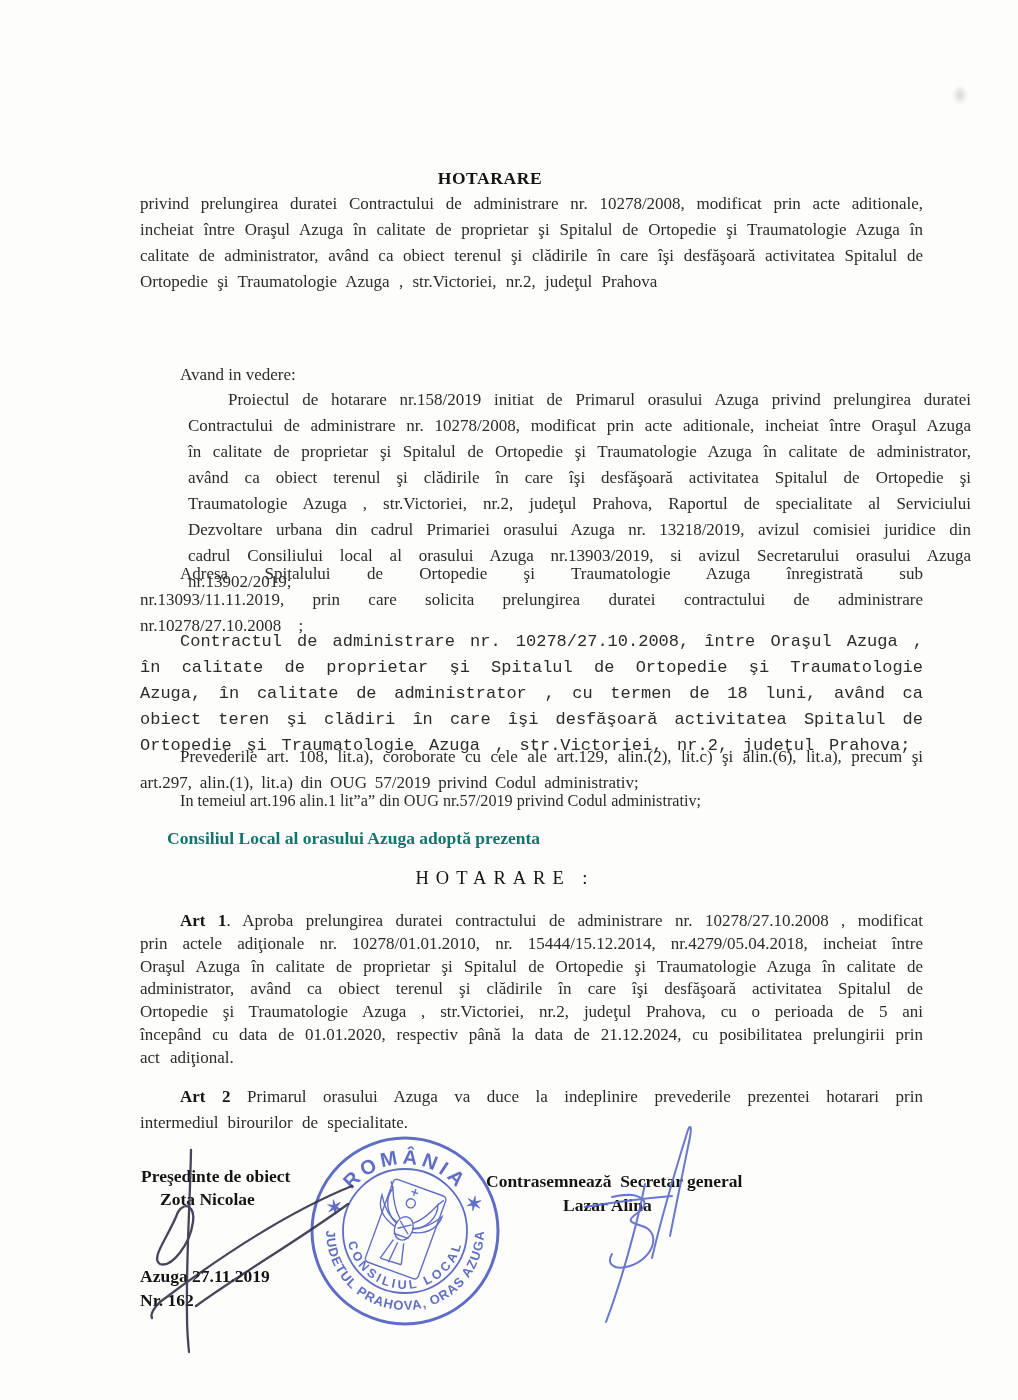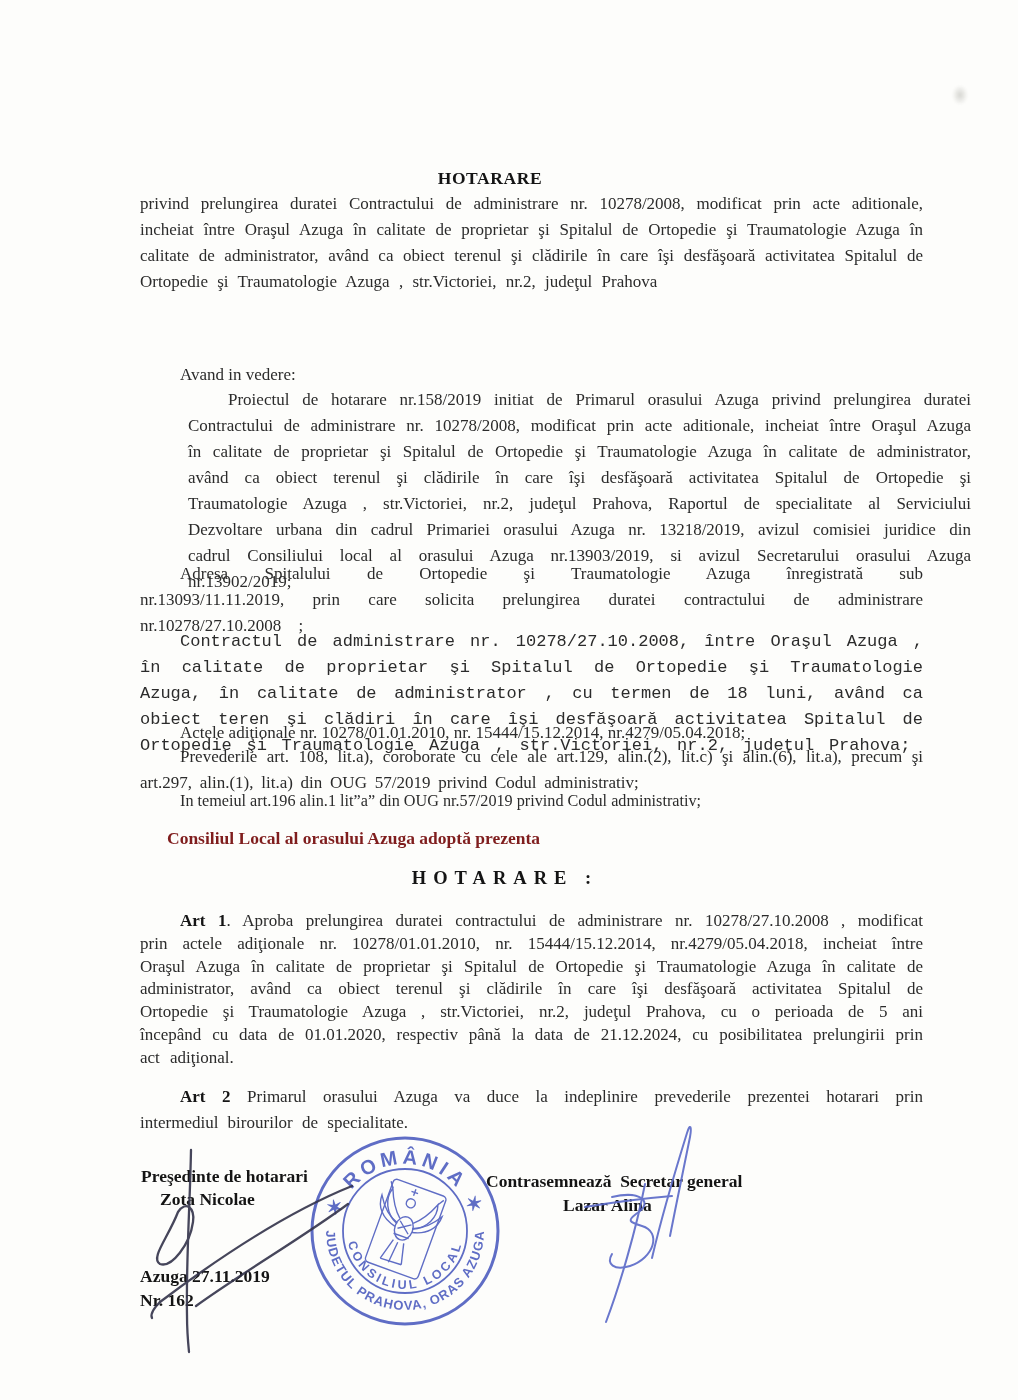--- a/index.html
+++ b/index.html
@@ -24,23 +24,23 @@
   .ws35{word-spacing:3.5px;}
   .wide{word-spacing:13px;}
   .subject{top:191px;}
   .avand{left:140px;top:365px;font-size:17px;text-indent:40px;width:400px;}
   .p-project{top:387px;margin-left:48px;}
   .p-hospital{top:561px;}
   .p-contract{top:629px;font-family:Liberation Mono, monospace;}
   .p-amend{top:720px;}
   .p-prev{top:744px;}
   .p-basis{top:788px;font-size:16.2px;}
-  .adopt{left:167px;top:828px;font-weight:bold;font-size:17.5px;color:#7f1d1d;}
+  .adopt{left:167px;top:828px;font-weight:bold;font-size:17.5px;color:#0f766e;}
   .decision{left:140px;top:868px;width:730px;text-align:center;
-            font-weight:bold;font-size:18.5px;letter-spacing:7px;color:#141414;}
+            font-weight:normal;font-size:18.5px;letter-spacing:7px;color:#141414;}
   .art1{top:910px;line-height:22.8px;}
   .art2{top:1084px;}
   .sig{font-weight:bold;font-size:17.5px;color:#141414;white-space:pre;}
   .pres-role{left:141px;top:1166px;}
   .pres-name{left:160px;top:1189px;}
   .contra-role{left:486px;top:1171px;}
   .contra-name{left:563px;top:1195px;}
   .place-date{left:140px;top:1266px;}
   .doc-no{left:140px;top:1290px;}
   .stamp{position:absolute;left:305px;top:1131px;width:200px;height:200px;opacity:.88;}
@@ -57,35 +57,34 @@
 
   <div class="t title1">HOTARARE</div>
 
   <div class="t par ws5 subject">privind prelungirea duratei Contractului de administrare nr. 10278/2008, modificat prin acte aditionale, incheiat între Oraşul Azuga în calitate de proprietar şi Spitalul de Ortopedie şi Traumatologie Azuga în calitate de administrator, având ca obiect terenul şi clădirile în care îşi desfăşoară activitatea Spitalul de Ortopedie şi Traumatologie Azuga , str.Victoriei, nr.2, judeţul Prahova</div>
 
   <div class="t avand">Avand in vedere:</div>
 
   <div class="t par ind ws5 p-project">Proiectul de hotarare nr.158/2019 initiat de Primarul orasului Azuga privind prelungirea duratei Contractului de administrare nr. 10278/2008, modificat prin acte aditionale, incheiat între Oraşul Azuga în calitate de proprietar şi Spitalul de Ortopedie şi Traumatologie Azuga în calitate de administrator, având ca obiect terenul şi clădirile în care îşi desfăşoară activitatea Spitalul de Ortopedie şi Traumatologie Azuga , str.Victoriei, nr.2, judeţul Prahova, Raportul de specialitate al Serviciului Dezvoltare urbana din cadrul Primariei orasului Azuga nr. 13218/2019, avizul comisiei juridice din cadrul Consiliului local al orasului Azuga nr.13903/2019, si avizul Secretarului orasului Azuga nr.13902/2019;</div>
   <div class="t par ind wide p-hospital">Adresa Spitalului de Ortopedie şi Traumatologie Azuga înregistrată sub nr.13093/11.11.2019, prin care solicita prelungirea duratei contractului de administrare nr.10278/27.10.2008 ;</div>
   <div class="t par ind ws45 p-contract">Contractul de administrare nr. 10278/27.10.2008, între Oraşul Azuga , în calitate de proprietar şi Spitalul de Ortopedie şi Traumatologie Azuga, în calitate de administrator , cu termen de 18 luni, având ca obiect teren şi clădiri în care îşi desfăşoară activitatea Spitalul de Ortopedie şi Traumatologie Azuga , str.Victoriei, nr.2, judeţul Prahova;</div>
-  <div class="t par ind p-amend">Actele adiţionale nr. 10278/01.01.2010, nr. 15444/15.12.2014, nr.4279/05.04.2018;</div>
   <div class="t par ind ws35 p-prev">Prevederile art. 108, lit.a), coroborate cu cele ale art.129, alin.(2), lit.c) şi alin.(6), lit.a), precum şi art.297, alin.(1), lit.a) din OUG 57/2019 privind Codul administrativ;</div>
   <div class="t par ind p-basis">In temeiul art.196 alin.1 lit”a” din OUG nr.57/2019 privind Codul administrativ;</div>
 
   <div class="t adopt">Consiliul Local al orasului Azuga adoptă prezenta</div>
   <div class="t decision">HOTARARE :</div>
 
   <div class="t par ind ws6 art1">
     <span class="b">Art 1</span><span>. Aproba prelungirea duratei contractului de administrare nr. 10278/27.10.2008 , modificat prin actele adiţionale nr. 10278/01.01.2010, nr. 15444/15.12.2014, nr.4279/05.04.2018, incheiat între Oraşul Azuga în calitate de proprietar şi Spitalul de Ortopedie şi Traumatologie Azuga în calitate de administrator, având ca obiect terenul şi clădirile în care îşi desfăşoară activitatea Spitalul de Ortopedie şi Traumatologie Azuga , str.Victoriei, nr.2, judeţul Prahova, cu o perioada de 5 ani începând cu data de 01.01.2020, respectiv până la data de 21.12.2024, cu posibilitatea prelungirii prin act adiţional.</span>
   </div>
   <div class="t par ind ws5 art2">
     <span class="b">Art 2</span><span> Primarul orasului Azuga va duce la indeplinire prevederile prezentei hotarari prin intermediul birourilor de specialitate.</span>
   </div>
 
-  <div class="t sig pres-role">Preşedinte de hotarari</div>
+  <div class="t sig pres-role">Preşedinte de obiect</div>
   <div class="t sig pres-name">Zota Nicolae</div>
   <div class="t sig contra-role">Contrasemnează  Secretar general</div>
   <div class="t sig contra-name">Lazar Alina</div>
   <div class="t sig place-date">Azuga 27.11.2019</div>
   <div class="t sig doc-no">Nr. 162</div>
 
   <svg class="stamp" viewBox="0 0 200 200">
     <defs>
       <path id="arcTop" d="M 33,100 A 67,67 0 0 1 167,100" fill="none"></path>
       <path id="arcBottom" d="M 21,100 A 79,79 0 0 0 179,100" fill="none"></path>

